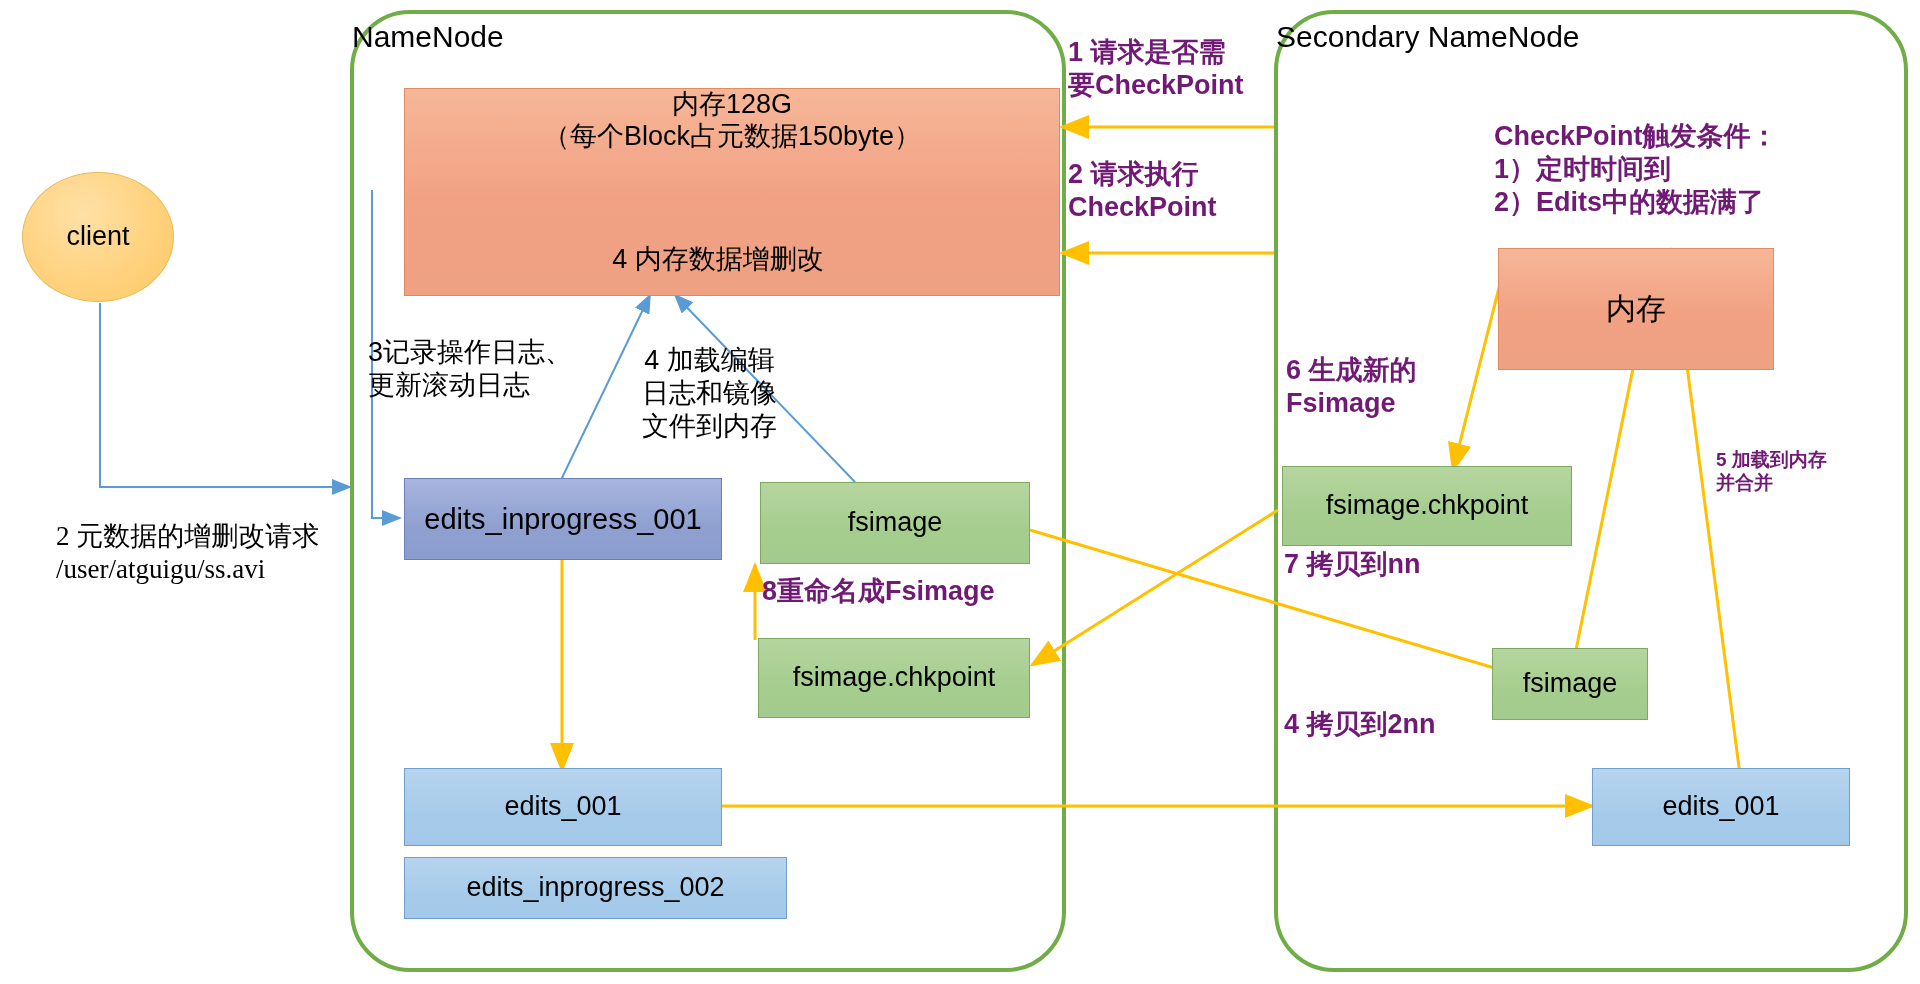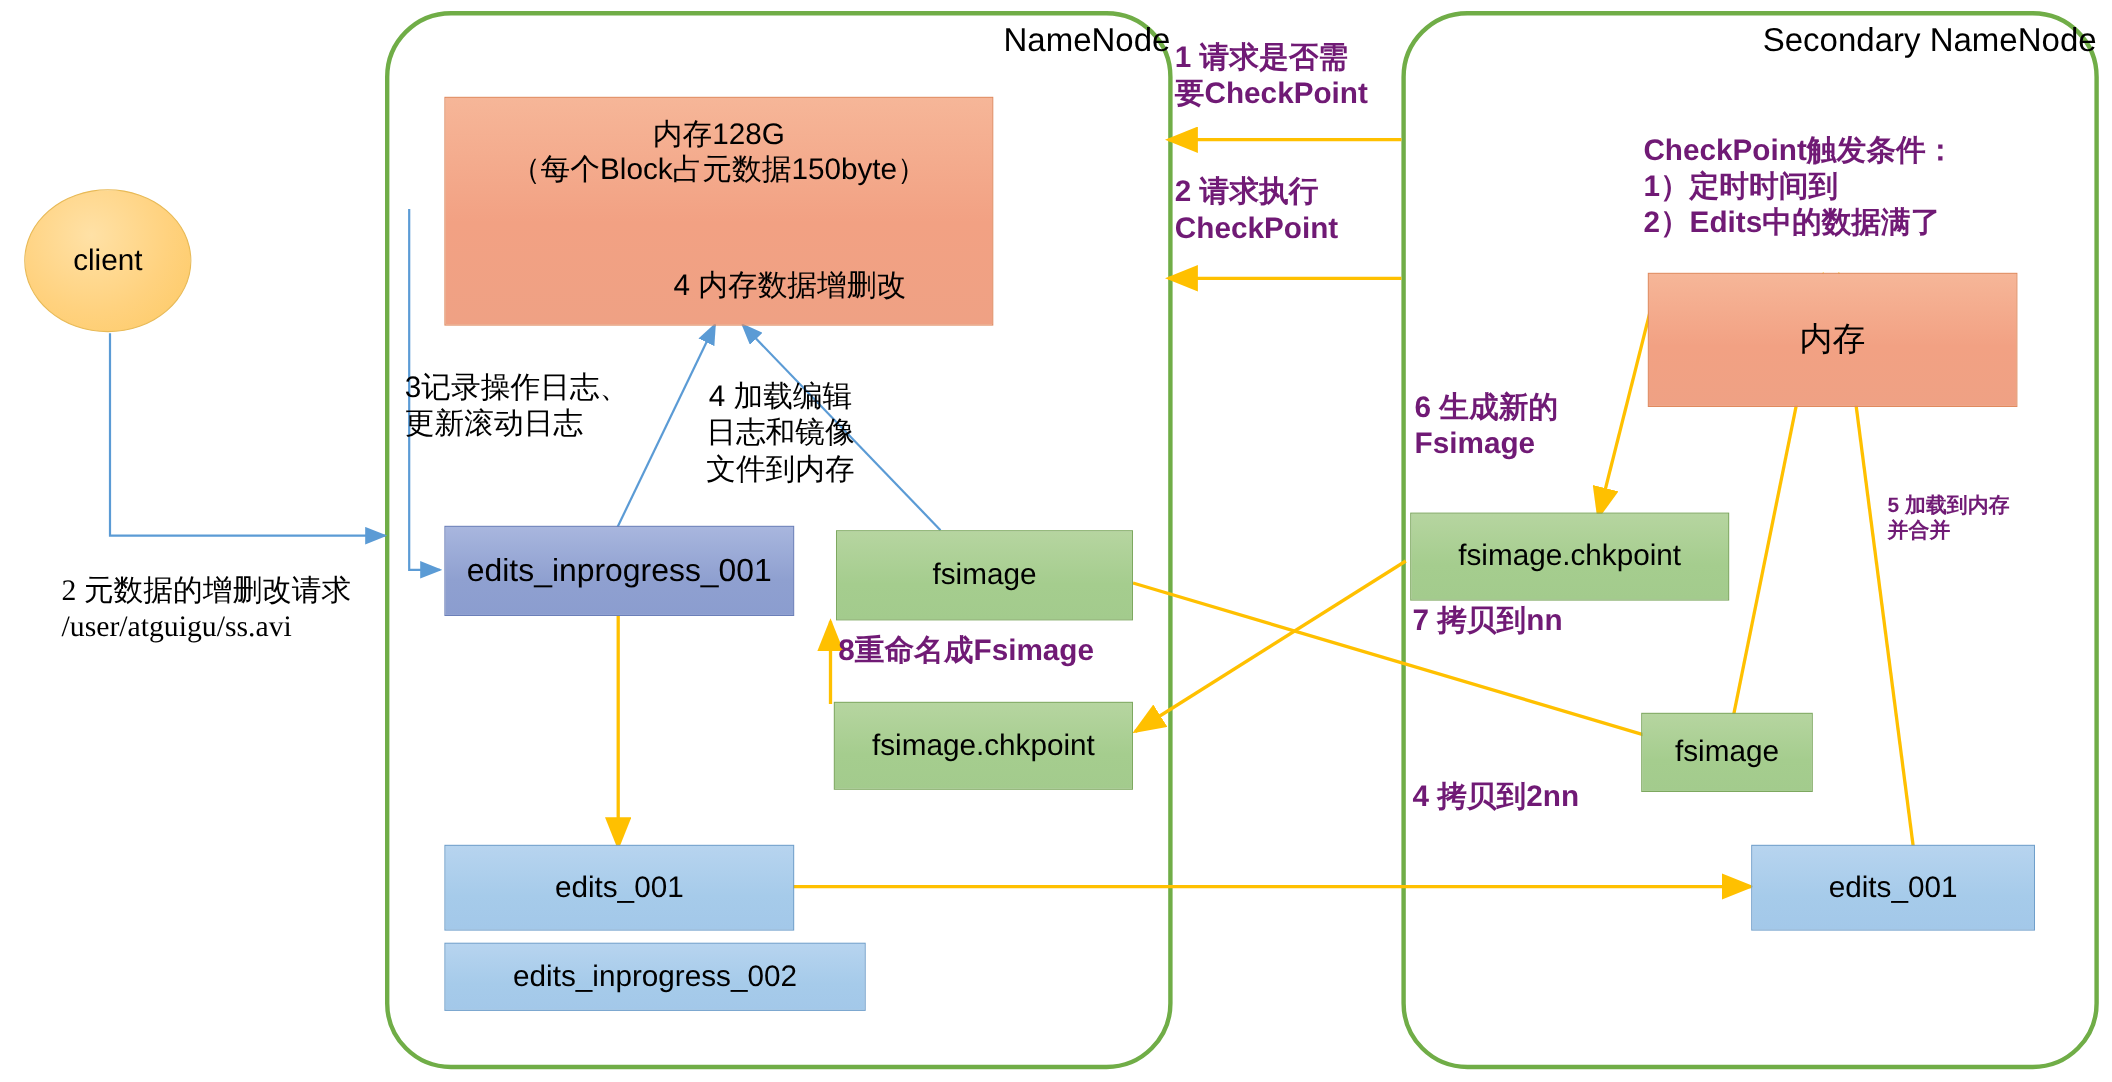--- a/index.html
+++ b/index.html
@@ -26,21 +26,21 @@
     justify-content: center;
     text-align: center;
     color: #000;
     line-height: 1.18;
     white-space: pre-line;
   }
   .container-title {
     position: absolute;
     font-size: 30px;
     color: #000;
-    text-align: right;
+    text-align: left;
     white-space: nowrap;
   }
   
   .box-orange {
     background: linear-gradient(180deg,#f6b698 0%, #f2a183 55%, #efa184 100%);
     border: 1px solid #e08a5f;
   }
   .box-blue {
     background: linear-gradient(180deg,#a8b6de 0%, #8fa0d0 60%, #8b9dcf 100%);
     border: 1px solid #6b7fb8;
@@ -113,35 +113,35 @@
     <path d="M1508,252 L1453,470" fill="none" stroke="#ffc000" stroke-width="3" marker-end="url(#arrowOrange)"></path>
 
     <path d="M1278,510 L1032,665" fill="none" stroke="#ffc000" stroke-width="3" marker-end="url(#arrowOrange)"></path>
   </svg>
 
   <div class="container-title" style="left:352px; top:20px; width:712px;">NameNode</div>
   <div class="container-title" style="left:1276px; top:20px; width:630px;">Secondary NameNode</div>
 
   <div class="node ellipse-yellow" style="left:22px; top:172px; width:152px; height:130px; font-size:27px;">client</div>
 
-  <div class="node box-orange" style="left:404px; top:88px; width:499px; height:208px; font-size:27px; align-items:flex-start; padding-top:18px;">内存128G
+  <div class="node box-orange" style="left:404px; top:88px; width:656px; height:208px; font-size:27px; align-items:flex-start; ">内存128G
 （每个Block占元数据150byte）</div>
   <div class="label black" style="left:404px; top:243px; width:628px; text-align:center; font-size:27px;">4 内存数据增删改</div>
 
   <div class="node box-blue" style="left:404px; top:478px; width:318px; height:82px; font-size:29px;">edits_inprogress_001</div>
 
   <div class="node box-green" style="left:760px; top:482px; width:270px; height:82px; font-size:27px;">fsimage</div>
 
   <div class="node box-green" style="left:758px; top:638px; width:272px; height:80px; font-size:27px;">fsimage.chkpoint</div>
 
   <div class="node box-blue-light" style="left:404px; top:768px; width:318px; height:78px; font-size:27px;">edits_001</div>
 
   <div class="node box-blue-light" style="left:404px; top:857px; width:383px; height:62px; font-size:27px;">edits_inprogress_002</div>
 
-  <div class="node box-orange" style="left:1498px; top:248px; width:336px; height:122px; font-size:30px;">内存</div>
+  <div class="node box-orange" style="left:1498px; top:248px; width:276px; height:122px; font-size:30px;">内存</div>
 
   <div class="node box-green" style="left:1282px; top:466px; width:290px; height:80px; font-size:27px;">fsimage.chkpoint</div>
 
   <div class="node box-green" style="left:1492px; top:648px; width:156px; height:72px; font-size:27px;">fsimage</div>
 
   <div class="node box-blue-light" style="left:1592px; top:768px; width:258px; height:78px; font-size:27px;">edits_001</div>
 
   <div class="label black serif" style="left:12px; top:520px; font-size:27px;">2 元数据的增删改请求
 /user/atguigu/ss.avi</div>
 

